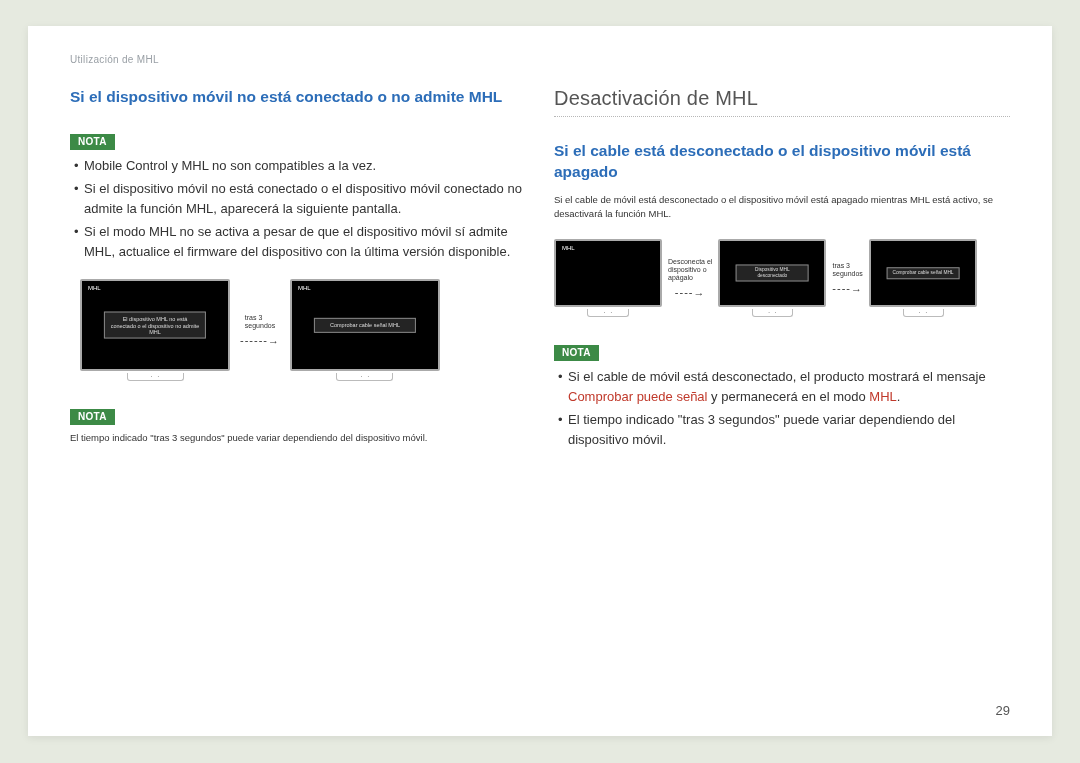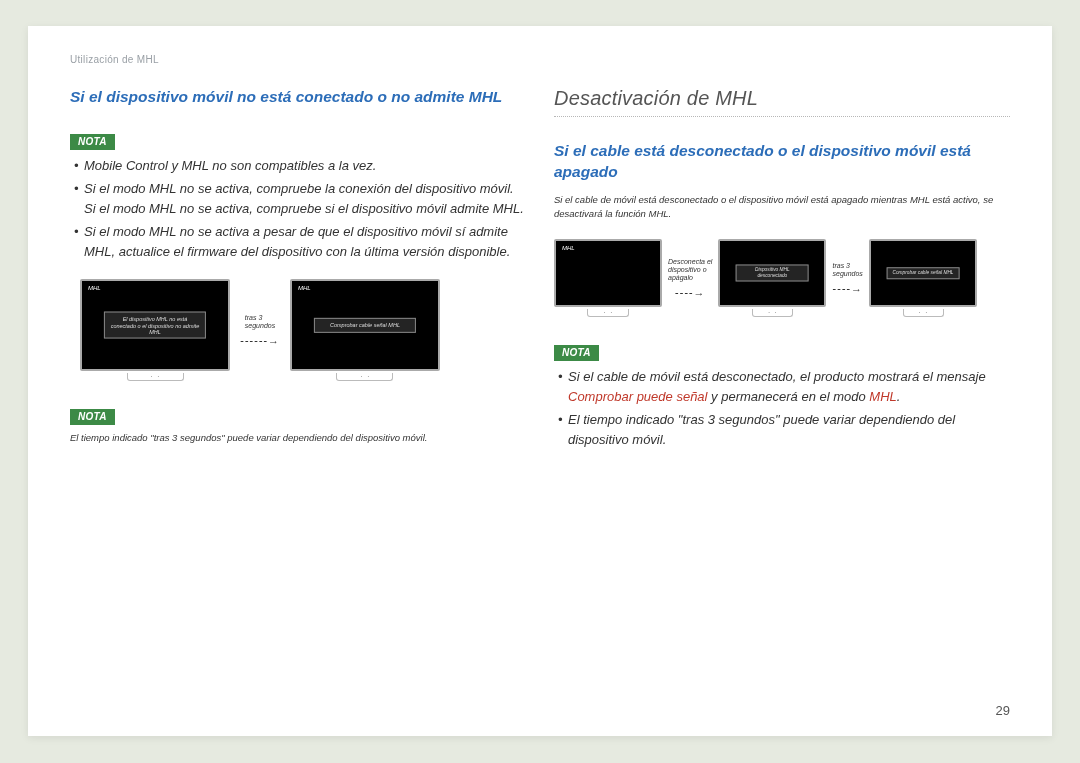--- a/index.html
+++ b/index.html
@@ -12,21 +12,21 @@
     background: #fff;
     box-shadow: 0 2px 8px rgba(0,0,0,0.08);
     padding: 28px 42px 8px 42px;
   }
   .header-breadcrumb {
     font-size: 10px;
     letter-spacing: 0.3px;
     color: #9aa0a6;
     margin-bottom: 22px;
   }
-  .cols { display: flex; gap: 28px; font-style: italic; }
+  .cols { display: flex; gap: 28px; }
   .col { flex: 1 1 50%; }
   .h-blue {
     color: #2c6db8;
     font-size: 15.5px;
     font-weight: 600;
     line-height: 1.35;
     margin-bottom: 10px;
   }
   .h-section {
     color: #555;
@@ -153,21 +153,21 @@
   <div class="header-breadcrumb">Utilización de MHL</div>
 
   <div class="cols">
 
     <div class="col">
       <div class="h-blue">Si el dispositivo móvil no está conectado o no admite MHL</div>
 
       <div class="nota-tag">NOTA</div>
       <ul class="bullets">
         <li>Mobile Control y MHL no son compatibles a la vez.</li>
-        <li>Si el modo MHL no se activa, compruebe la conexión del dispositivo móvil. Si el modo MHL no se activa, compruebe si el dispositivo móvil admite MHL.</li>
+        <li>Si el dispositivo móvil no está conectado o el dispositivo móvil conectado no admite la función MHL, aparecerá la siguiente pantalla.</li>
         <li>Si el modo MHL no se activa a pesar de que el dispositivo móvil sí admite MHL, actualice el firmware del dispositivo con la última versión disponible.</li>
       </ul>
 
       <div class="figrow">
         <div class="monitor">
           <div class="screen">
             <span class="mhl-label">MHL</span>
             <div class="msgbox">El dispositivo MHL no está conectado o el dispositivo no admite MHL</div>
           </div>
           <div class="stand"></div>

